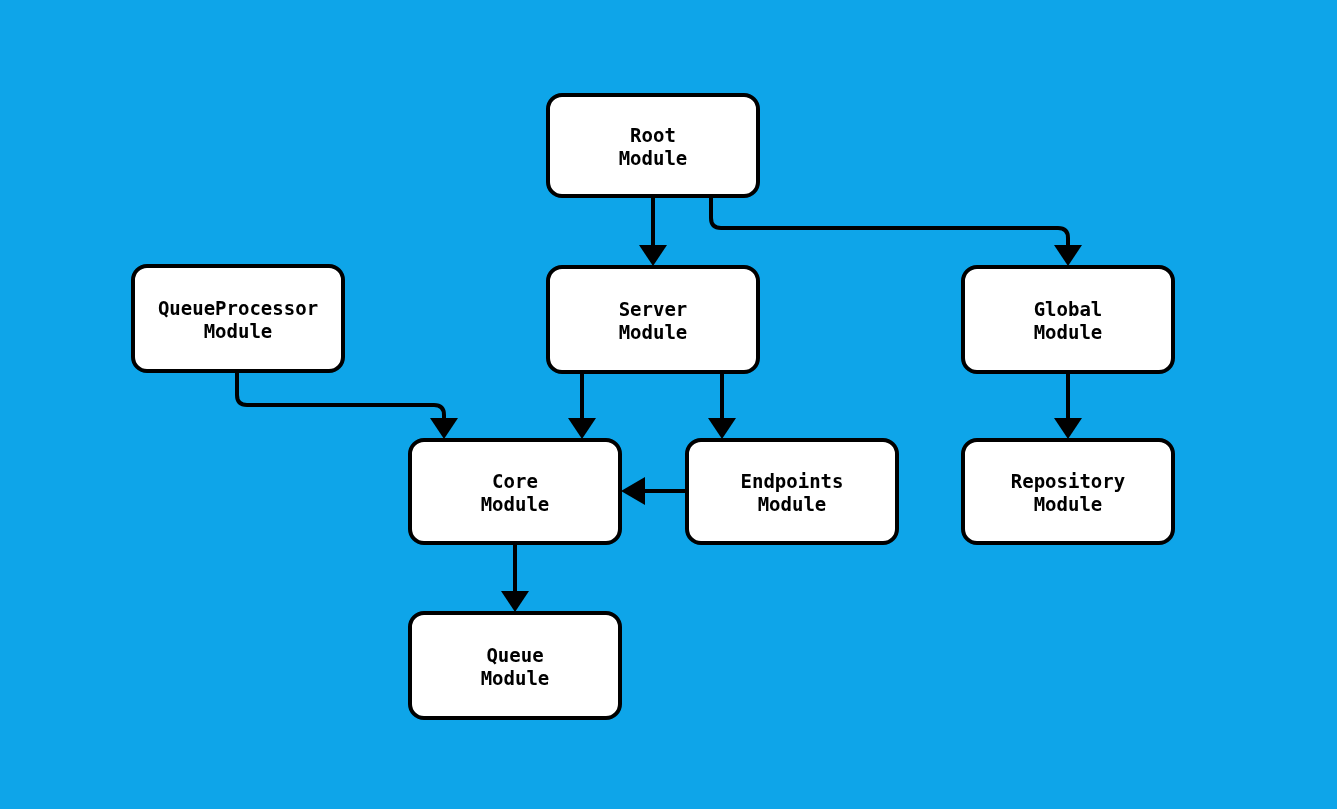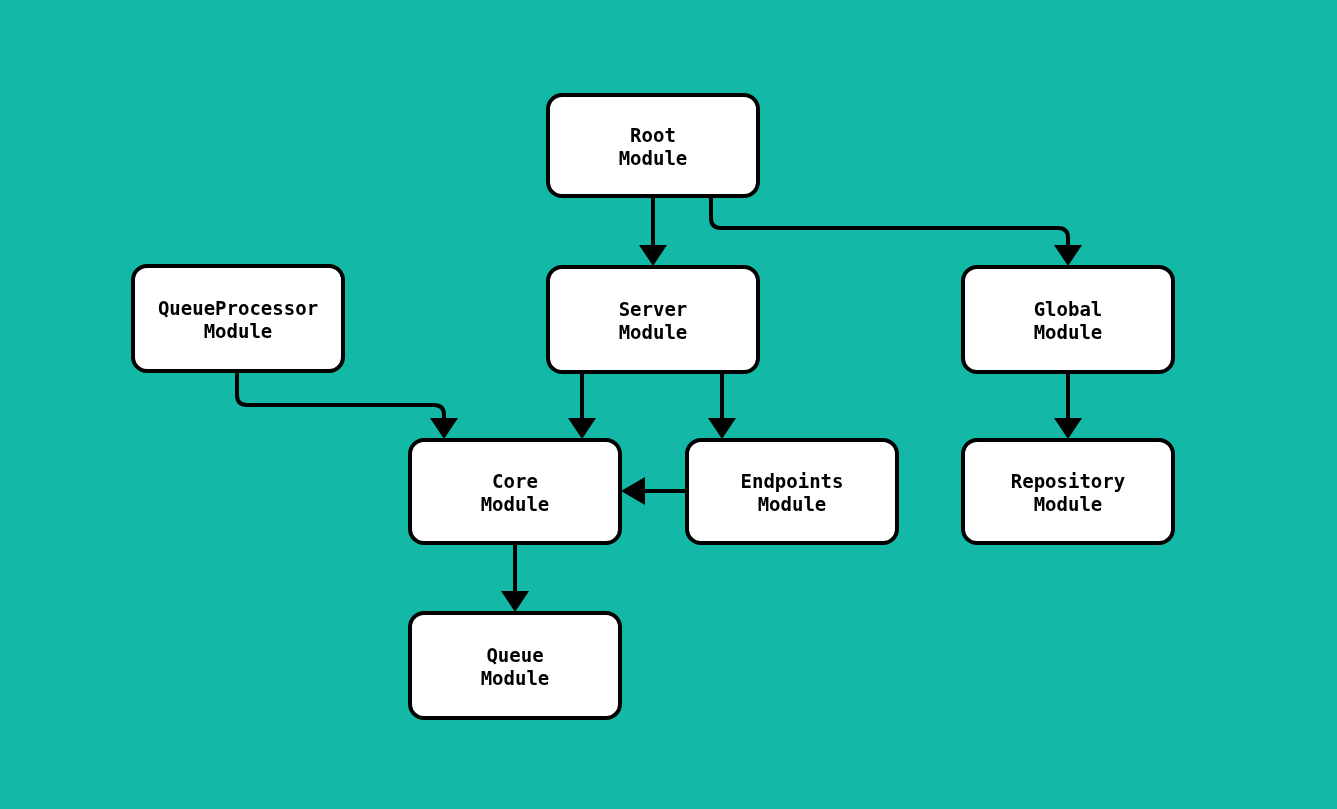--- a/index.html
+++ b/index.html
@@ -10,21 +10,21 @@
   body {
     width: 1337px;
     height: 809px;
     font-family: "DejaVu Sans Mono", "Liberation Mono", monospace;
     overflow: hidden;
   }
   #diagram-root {
     position: relative;
     width: 1337px;
     height: 809px;
-    background: #14b8a6;
+    background: #0ea5e9;
   }
   svg.diagram-canvas {
     position: absolute;
     top: 0;
     left: 0;
     width: 1337px;
     height: 809px;
     display: block;
   }
   .node-box {

